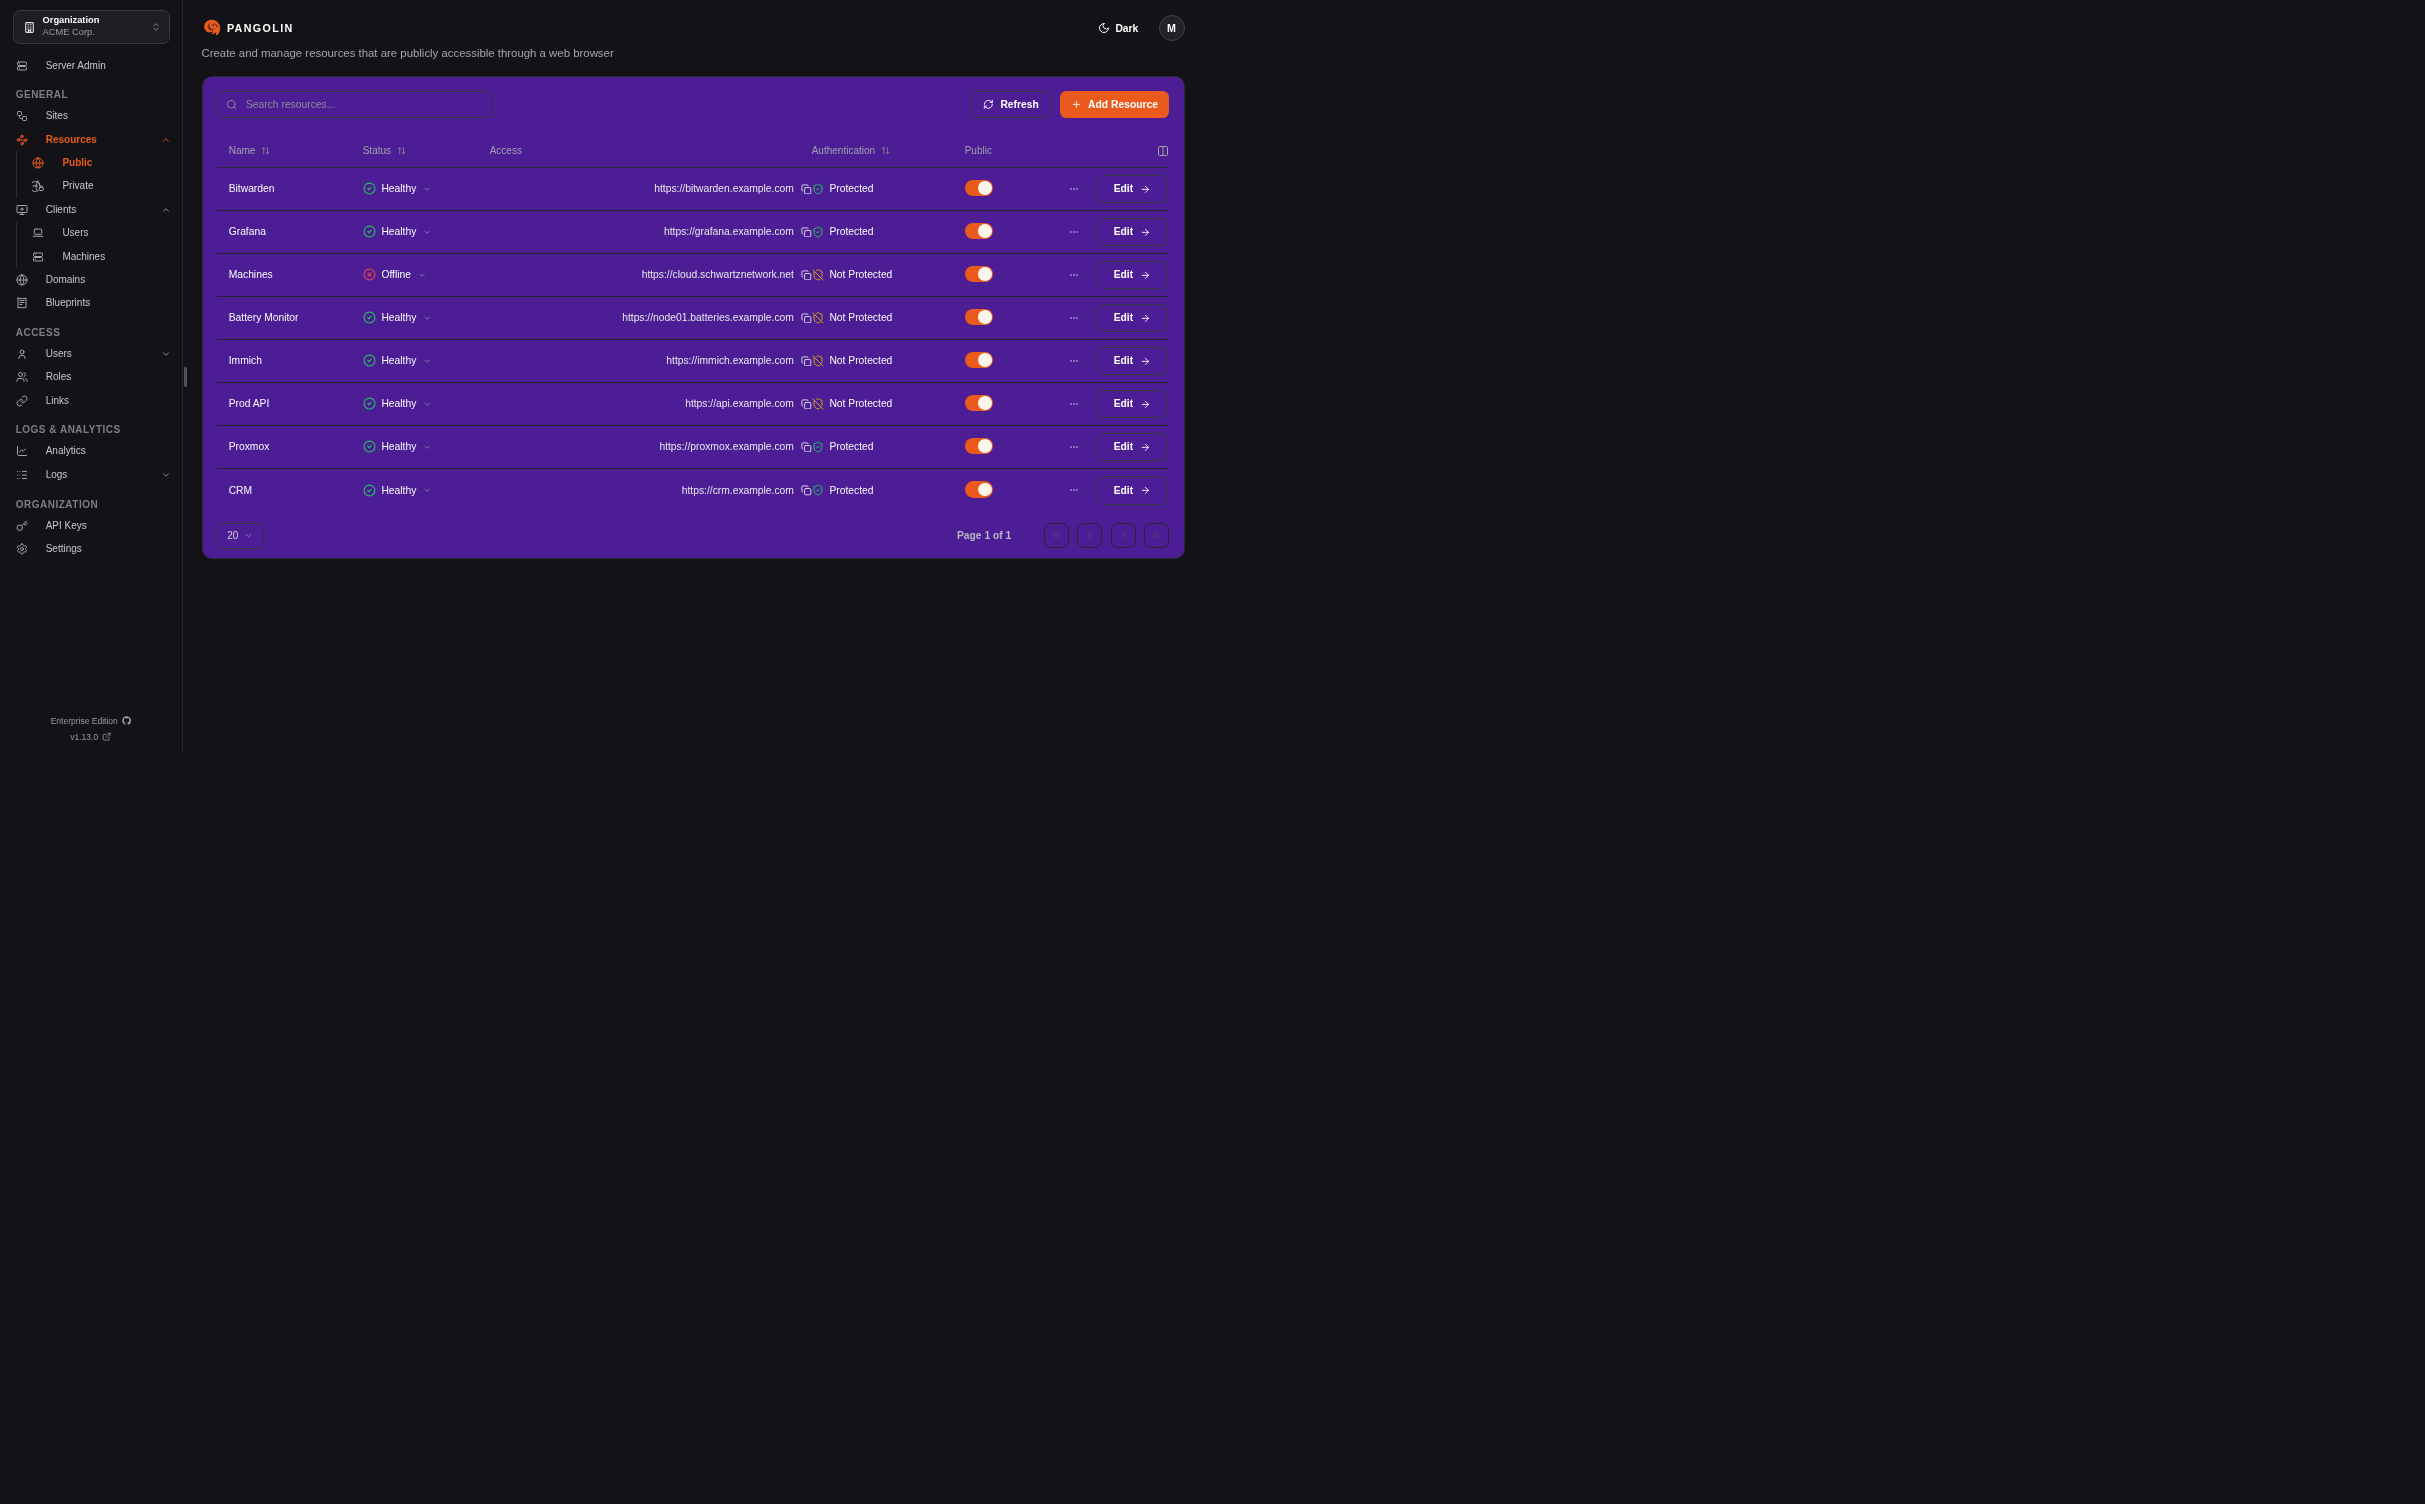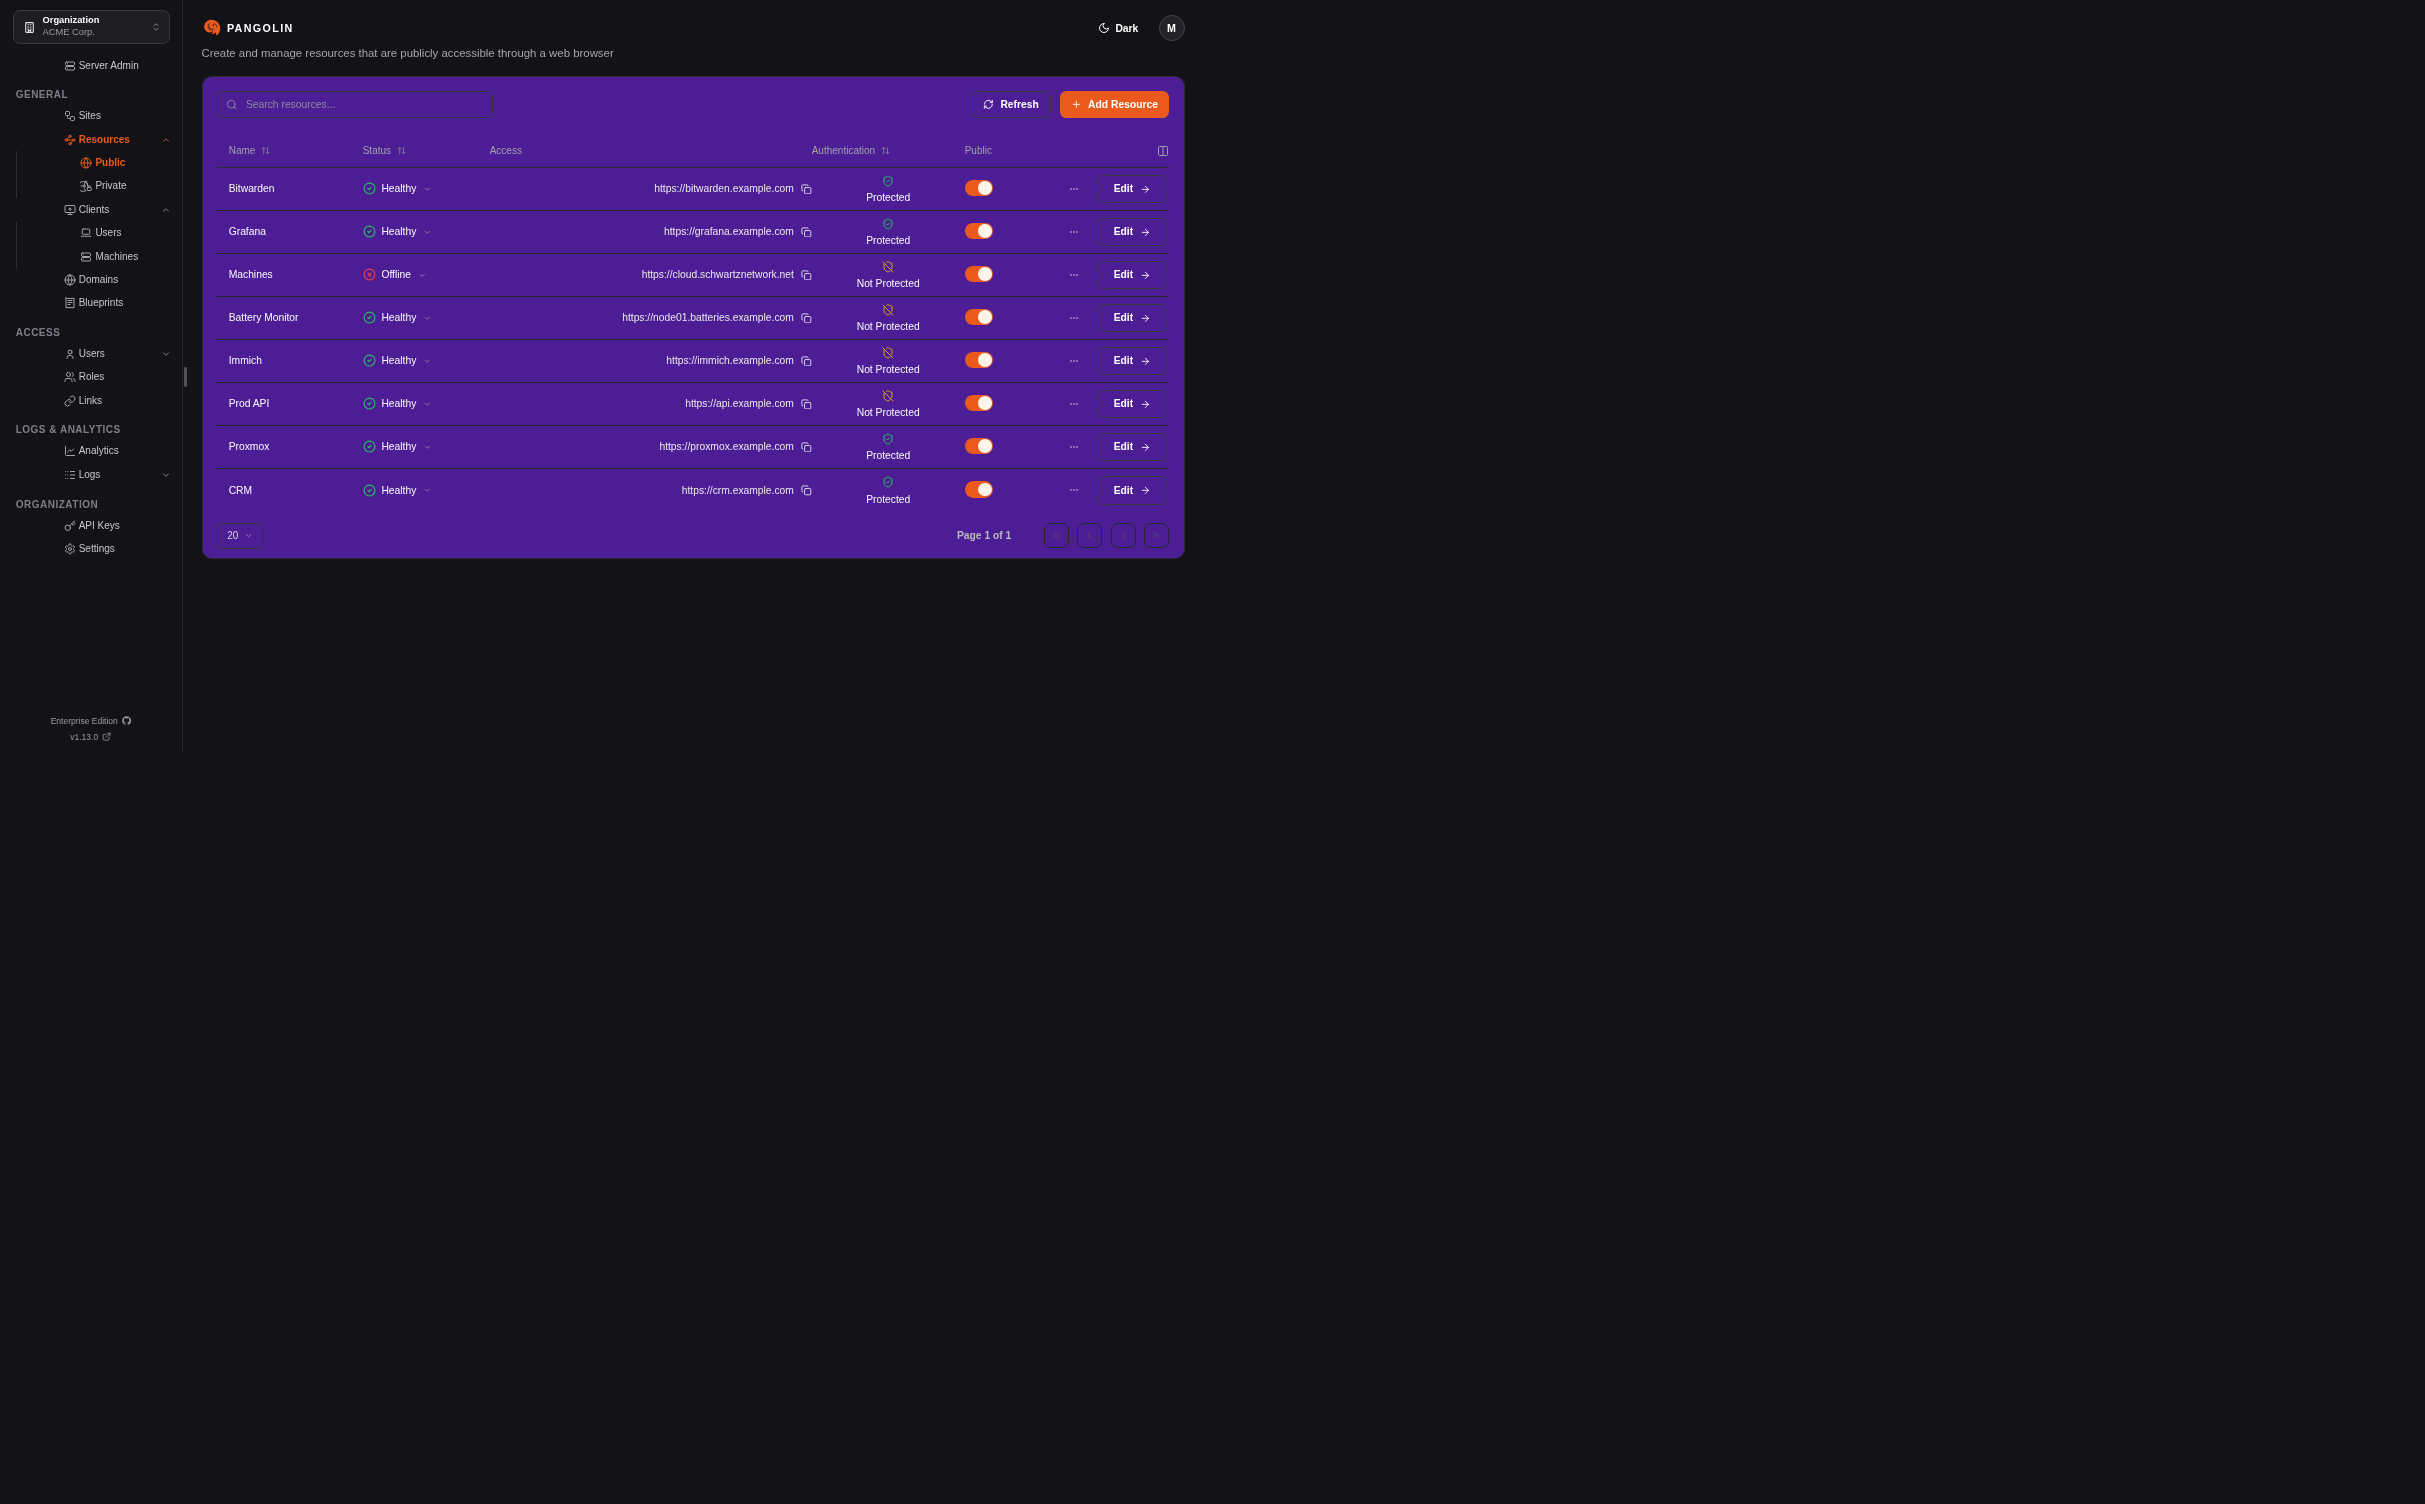--- a/index.html
+++ b/index.html
@@ -26,23 +26,23 @@
     padding:0 8.5px; cursor:pointer; color:#fafafa; width:157px;
   }
   .org-box svg.bld { width:13px; height:13px; color:#e4e4e7; flex:none; }
   .org-text { flex:1; min-width:0; text-align:left; }
   .org-label { font-size:9.3px; font-weight:700; line-height:1.25; }
   .org-value { font-size:9.3px; color:#9a9aa3; line-height:1.25; }
   .org-box svg.updown { width:10px; height:10px; color:#9a9aa3; flex:none; }
 
   .nav { flex:1 1 auto; overflow:hidden; }
   .nav-item {
-    display:flex; align-items:center; gap:3px;
+    display:flex; align-items:center; gap:18px;
     padding:5.7px 11.4px 5.7px 15.7px;
-    font-size:10px; color:#c6c6ce; cursor:pointer; line-height:12px;margin-left:48px;
+    font-size:10px; color:#c6c6ce; cursor:pointer; line-height:12px;
   }
   .nav-item svg.mi { width:12px; height:12px; color:#a3a3ac; flex:none; }
   .nav-item .lbl { flex:1; }
   .nav-item svg.chev { width:10px; height:10px; color:#9a9aa3; flex:none; }
   .nav-item.active { color:var(--accent); font-weight:700; }
   .nav-item.active svg.mi, .nav-item.active svg.chev { color:var(--accent); }
   .section-label {
     padding:12px 15.7px 4.3px; font-size:10px; font-weight:700;
     letter-spacing:0.5px; color:#7e7e88;
   }
@@ -130,21 +130,21 @@
   .trow:last-child { border-bottom:none; }
   .cell-name { padding-left:12px; color:#fafafa; }
   .cell-status { display:flex; align-items:center; gap:5.7px; cursor:pointer; }
   .cell-status svg.st { width:13px; height:13px; flex:none; }
   .st-healthy { color:var(--green); }
   .st-offline { color:var(--red); }
   .cell-status svg.chev { width:8.5px; height:8.5px; color:#a1a1aa; margin-left:1.4px; }
   .cell-access { display:flex; align-items:center; gap:7.1px; color:#e8e8ec;justify-content:flex-end; }
   .copy-btn { background:none; border:none; padding:0; color:#e4e4e7; cursor:pointer; display:flex; }
   .copy-btn svg { width:10.7px; height:10.7px; }
-  .cell-auth { display:flex; align-items:center; gap:5.7px; color:#fafafa;flex-direction:column; }
+  .cell-auth { display:flex; align-items:center; gap:5.7px; color:#fafafa; }
   .cell-auth svg { width:12px; height:12px; flex:none; }
   .auth-protected svg { color:var(--green); }
   .auth-not_protected svg { color:var(--amber); }
   .toggle {
     width:28.5px; height:16.4px; border-radius:8.5px; background:var(--accent);
     position:relative; cursor:pointer; border:none; display:inline-block;
   }
   .toggle .knob {
     position:absolute; top:1.4px; right:1.4px; width:13.5px; height:13.5px;
     border-radius:50%; background:#fdf4ea;

